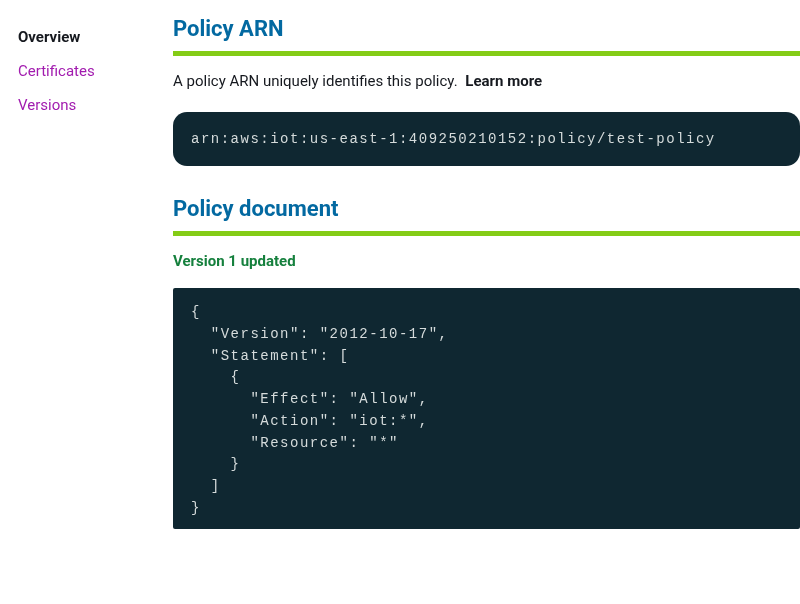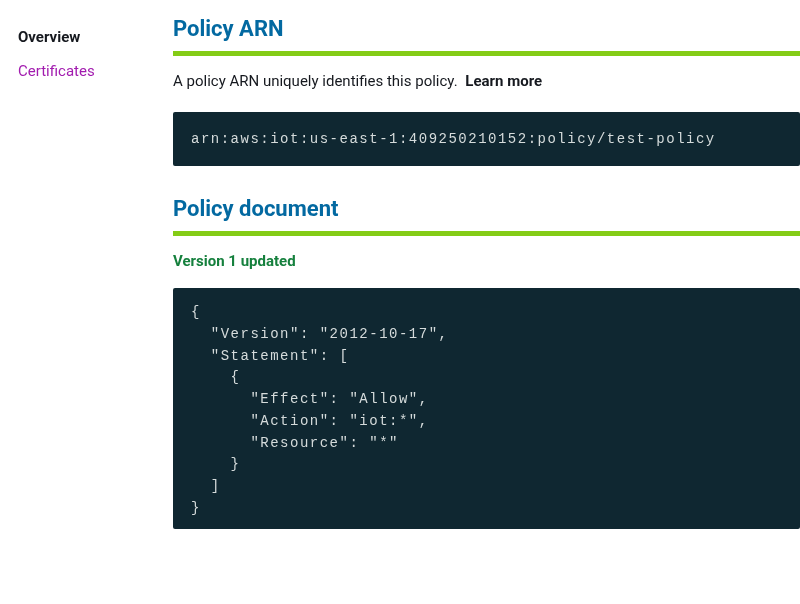--- a/index.html
+++ b/index.html
@@ -55,21 +55,21 @@
       cursor: pointer;
       margin-left: 4px;
     }
     .code-block {
       background: #0f2731;
       color: #d5dbdb;
       font-family: "SFMono-Regular", Consolas, "Liberation Mono", Menlo, Courier, monospace;
       font-size: 14px;
       letter-spacing: 1.5px;
       padding: 16px 18px;
-      border-radius: 2px;
+      border-radius: 14px;
       white-space: pre;
       line-height: 1.6;
       margin-bottom: 30px;
     }
     .section-subtitle {
       font-size: 15px;
       font-weight: 700;
       color: #15803d;
       margin-bottom: 18px;
       margin-top: 4px;
@@ -88,20 +88,21 @@
     .section2 {
       margin-top: 4px;
     }
   </style>
 </head>
 <body>
 
 <nav class="sidebar">
   <div class="sidebar-item active">Overview</div>
   <div class="sidebar-item">Certificates</div>
+  <div class="sidebar-item">Versions</div>
 </nav>
 
 <main class="main">
 
   <section>
     <h2 class="section-title">Policy ARN</h2>
     <p class="section-desc">
       <span>A policy ARN uniquely identifies this policy.</span>
       <span class="learn-more">Learn more</span>
     </p>

